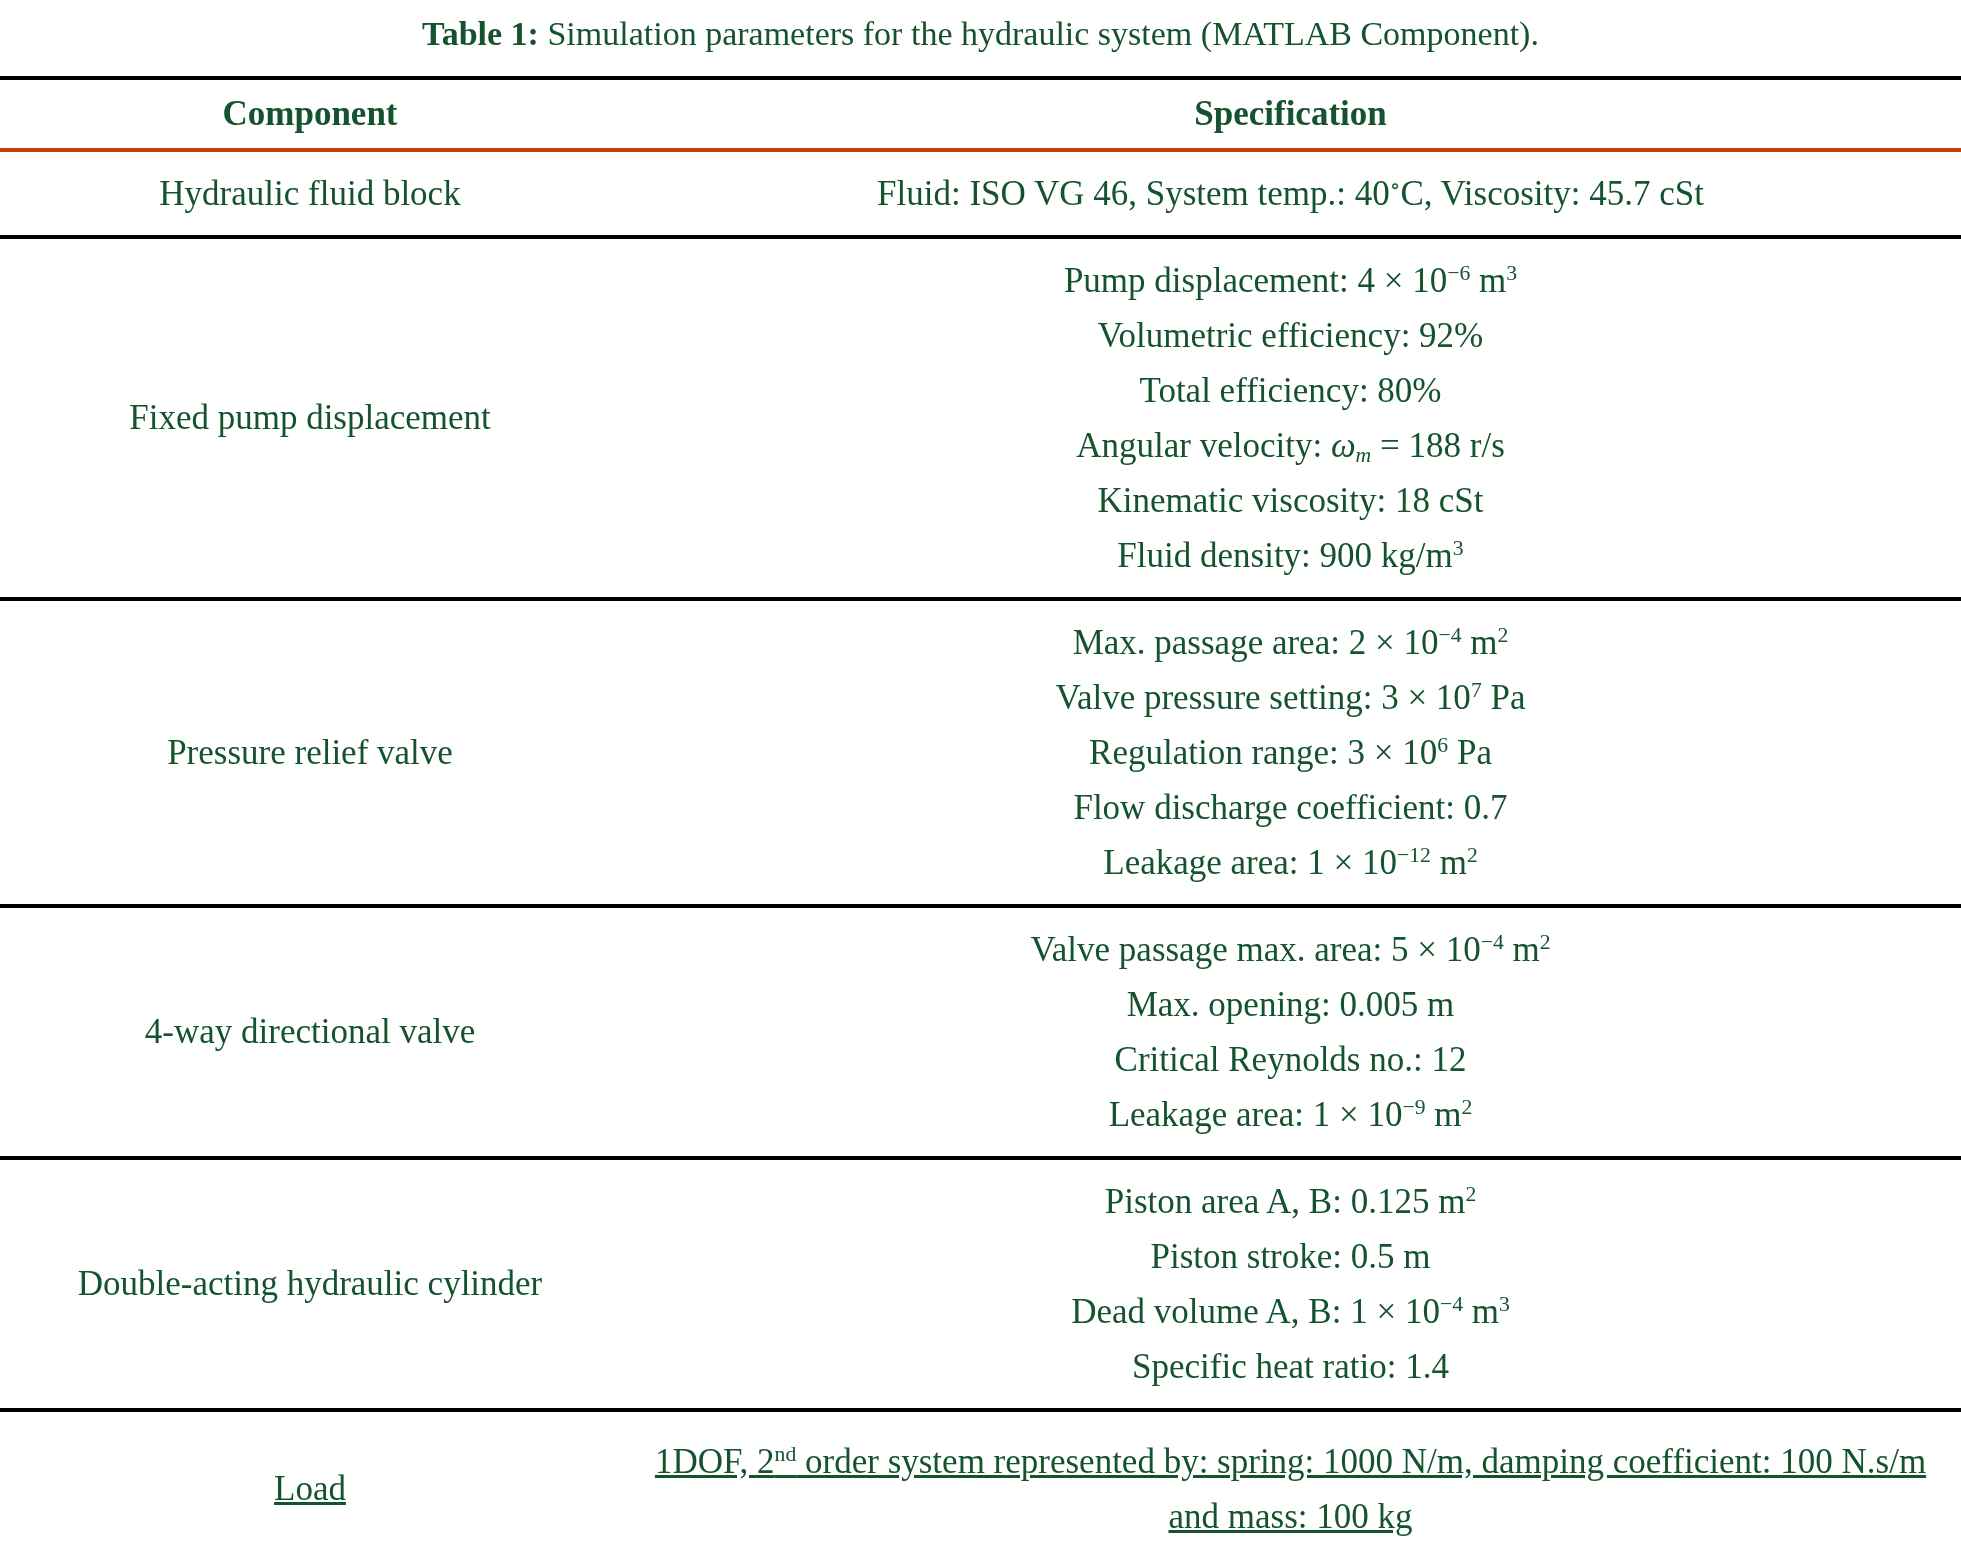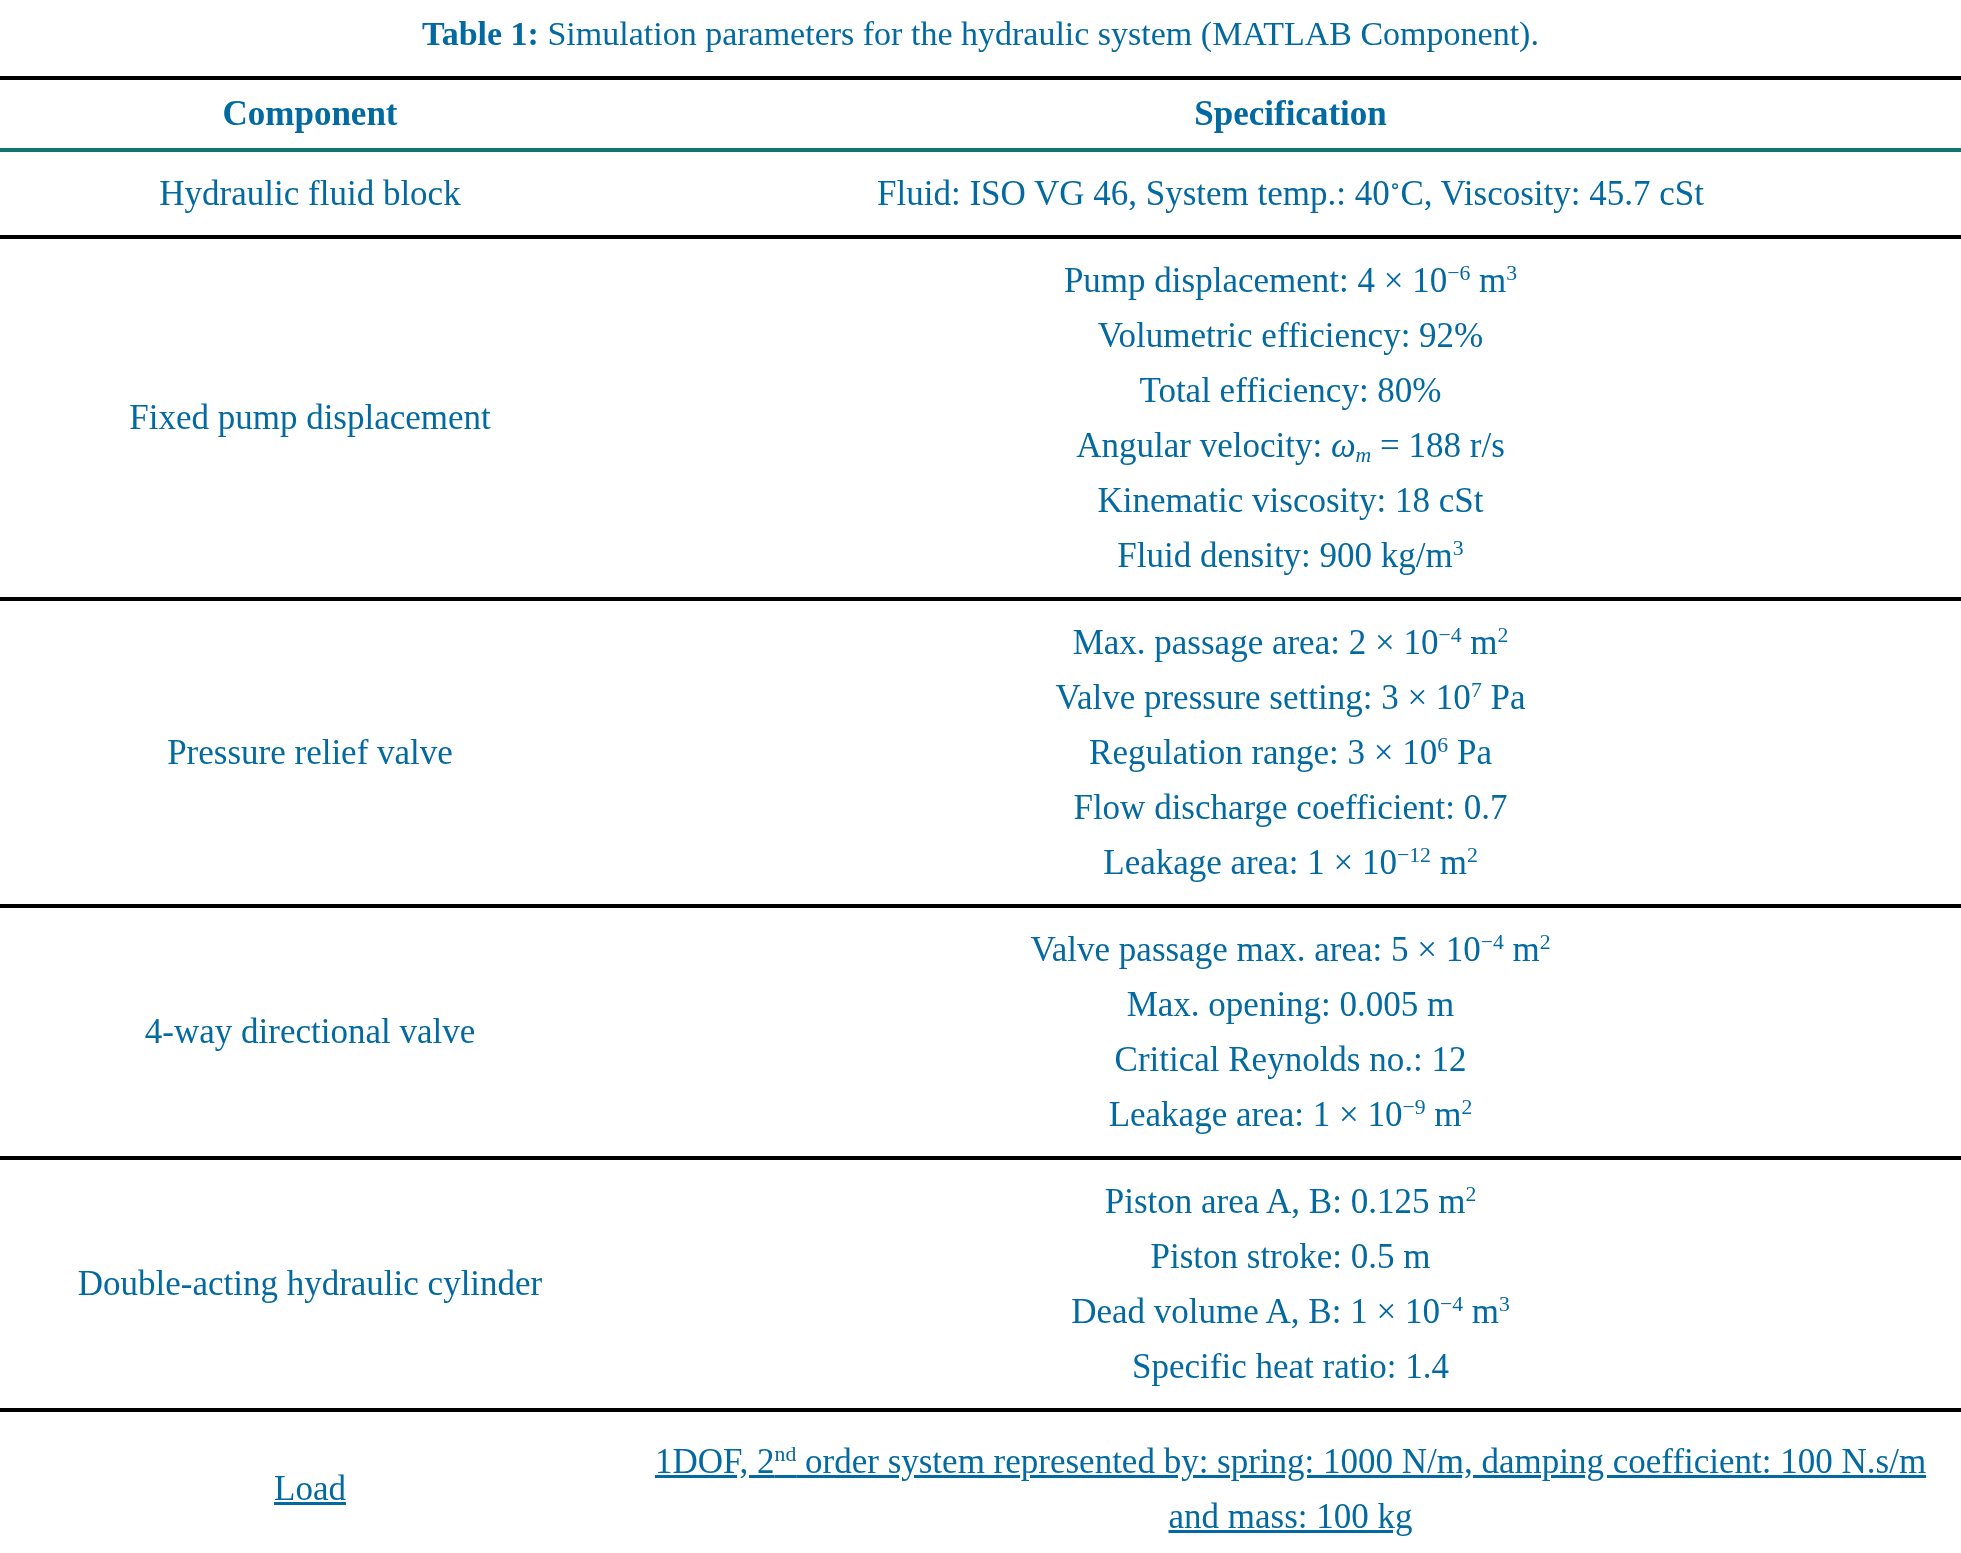--- a/index.html
+++ b/index.html
@@ -5,21 +5,21 @@
   html, body {
     margin: 0;
     padding: 0;
     background: #ffffff;
   }
   .page {
     position: relative;
     width: 1961px;
     height: 1553px;
     background: #ffffff;
-    color: #0369a1;
+    color: #14532d;
     font-family: "Liberation Serif", "DejaVu Serif", serif;
     overflow: hidden;
     box-sizing: border-box;
   }
   .caption {
     text-align: center;
     font-size: 34px;
     line-height: 44px;
     padding-top: 12px;
   }
@@ -28,21 +28,21 @@
   }
   table.params {
     width: 100%;
     border-collapse: collapse;
     margin-top: 20px;
     border-top: 4px solid #000000;
     border-bottom: 5px solid #000000;
     table-layout: fixed;
   }
   col.col-component { width: 620px; }
-  thead tr { border-bottom: 4px solid #0f766e; }
+  thead tr { border-bottom: 4px solid #c2410c; }
   tbody tr { border-bottom: 4px solid #000000; }
   tbody tr:last-child { border-bottom: none; text-decoration: underline; }
   th {
     font-size: 35px;
     font-weight: bold;
     text-align: center;
     padding: 12px 10px;
     line-height: 44px;
   }
   td {

